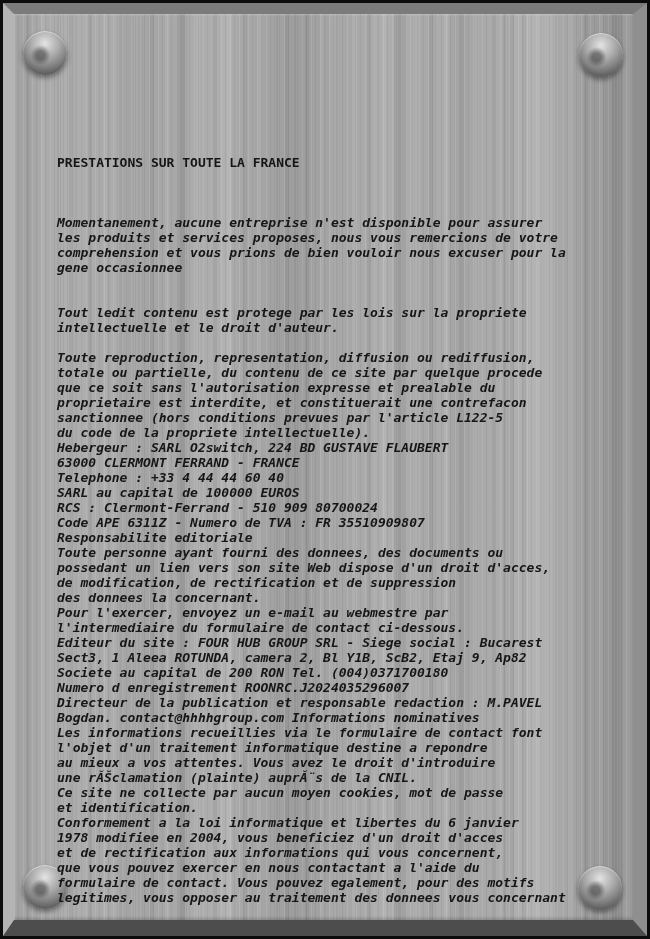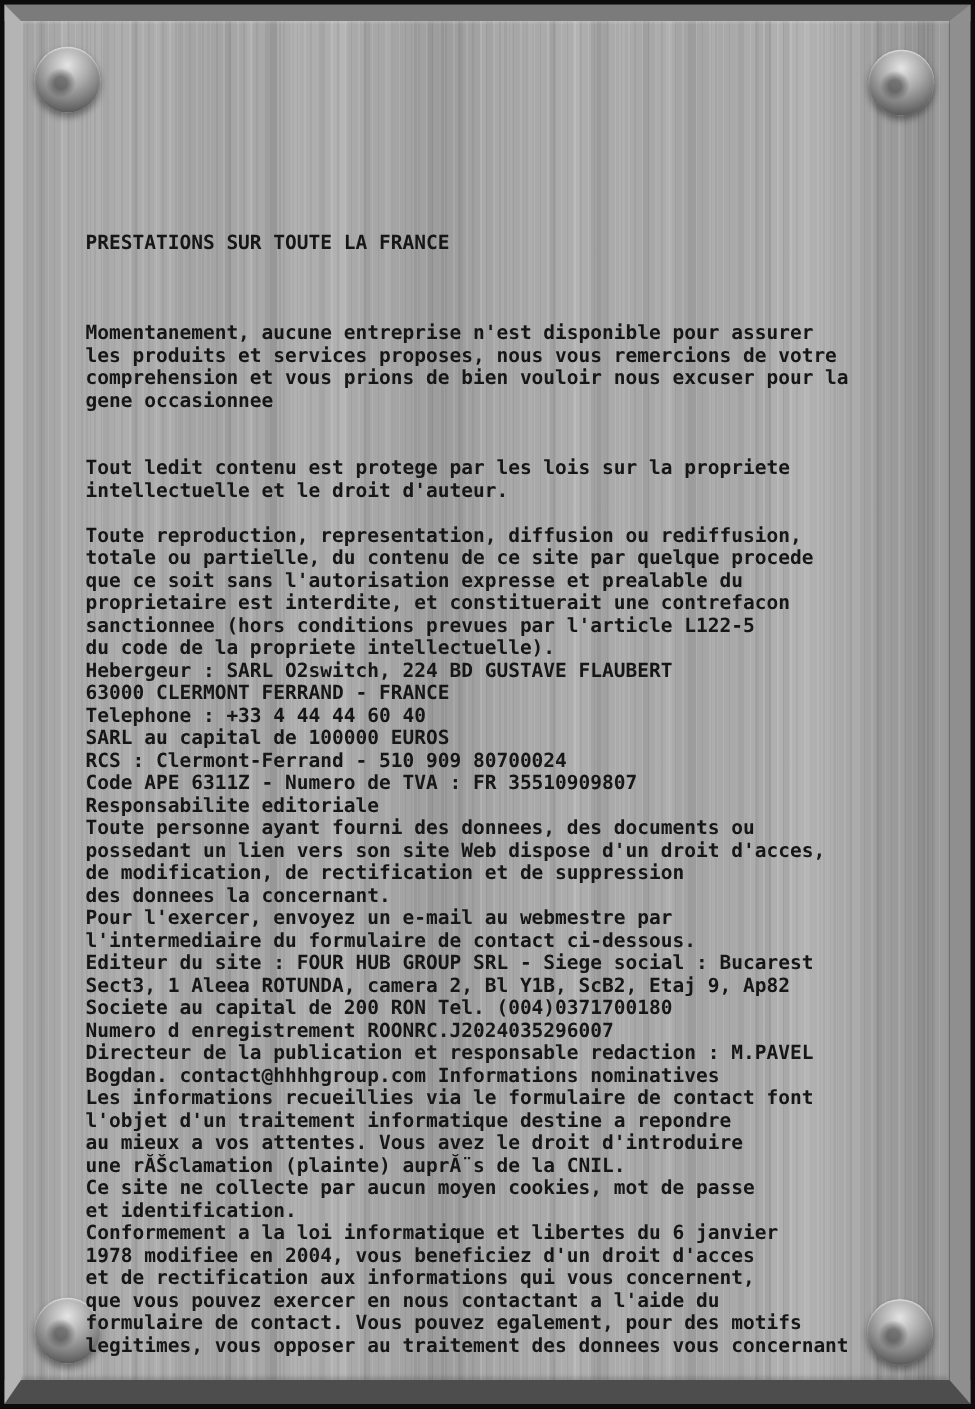--- a/index.html
+++ b/index.html
@@ -60,21 +60,21 @@
     top: 125px;
     width: 586px;
     color: #161616;
     font-size: 13px;
     line-height: 15px;
     font-weight: bold;
     white-space: pre;
     letter-spacing: 0;
   }
   .page-title { white-space: pre; }
-  .legal-text { white-space: pre; }
+  .legal-text { white-space: pre; font-style: italic; }
 </style>
 </head>
 <body>
 
 <div class="stage">
   <div class="frame-outer">
     <div class="frame-bevel">
       <div class="plate-face"></div>
     </div>
   </div>

